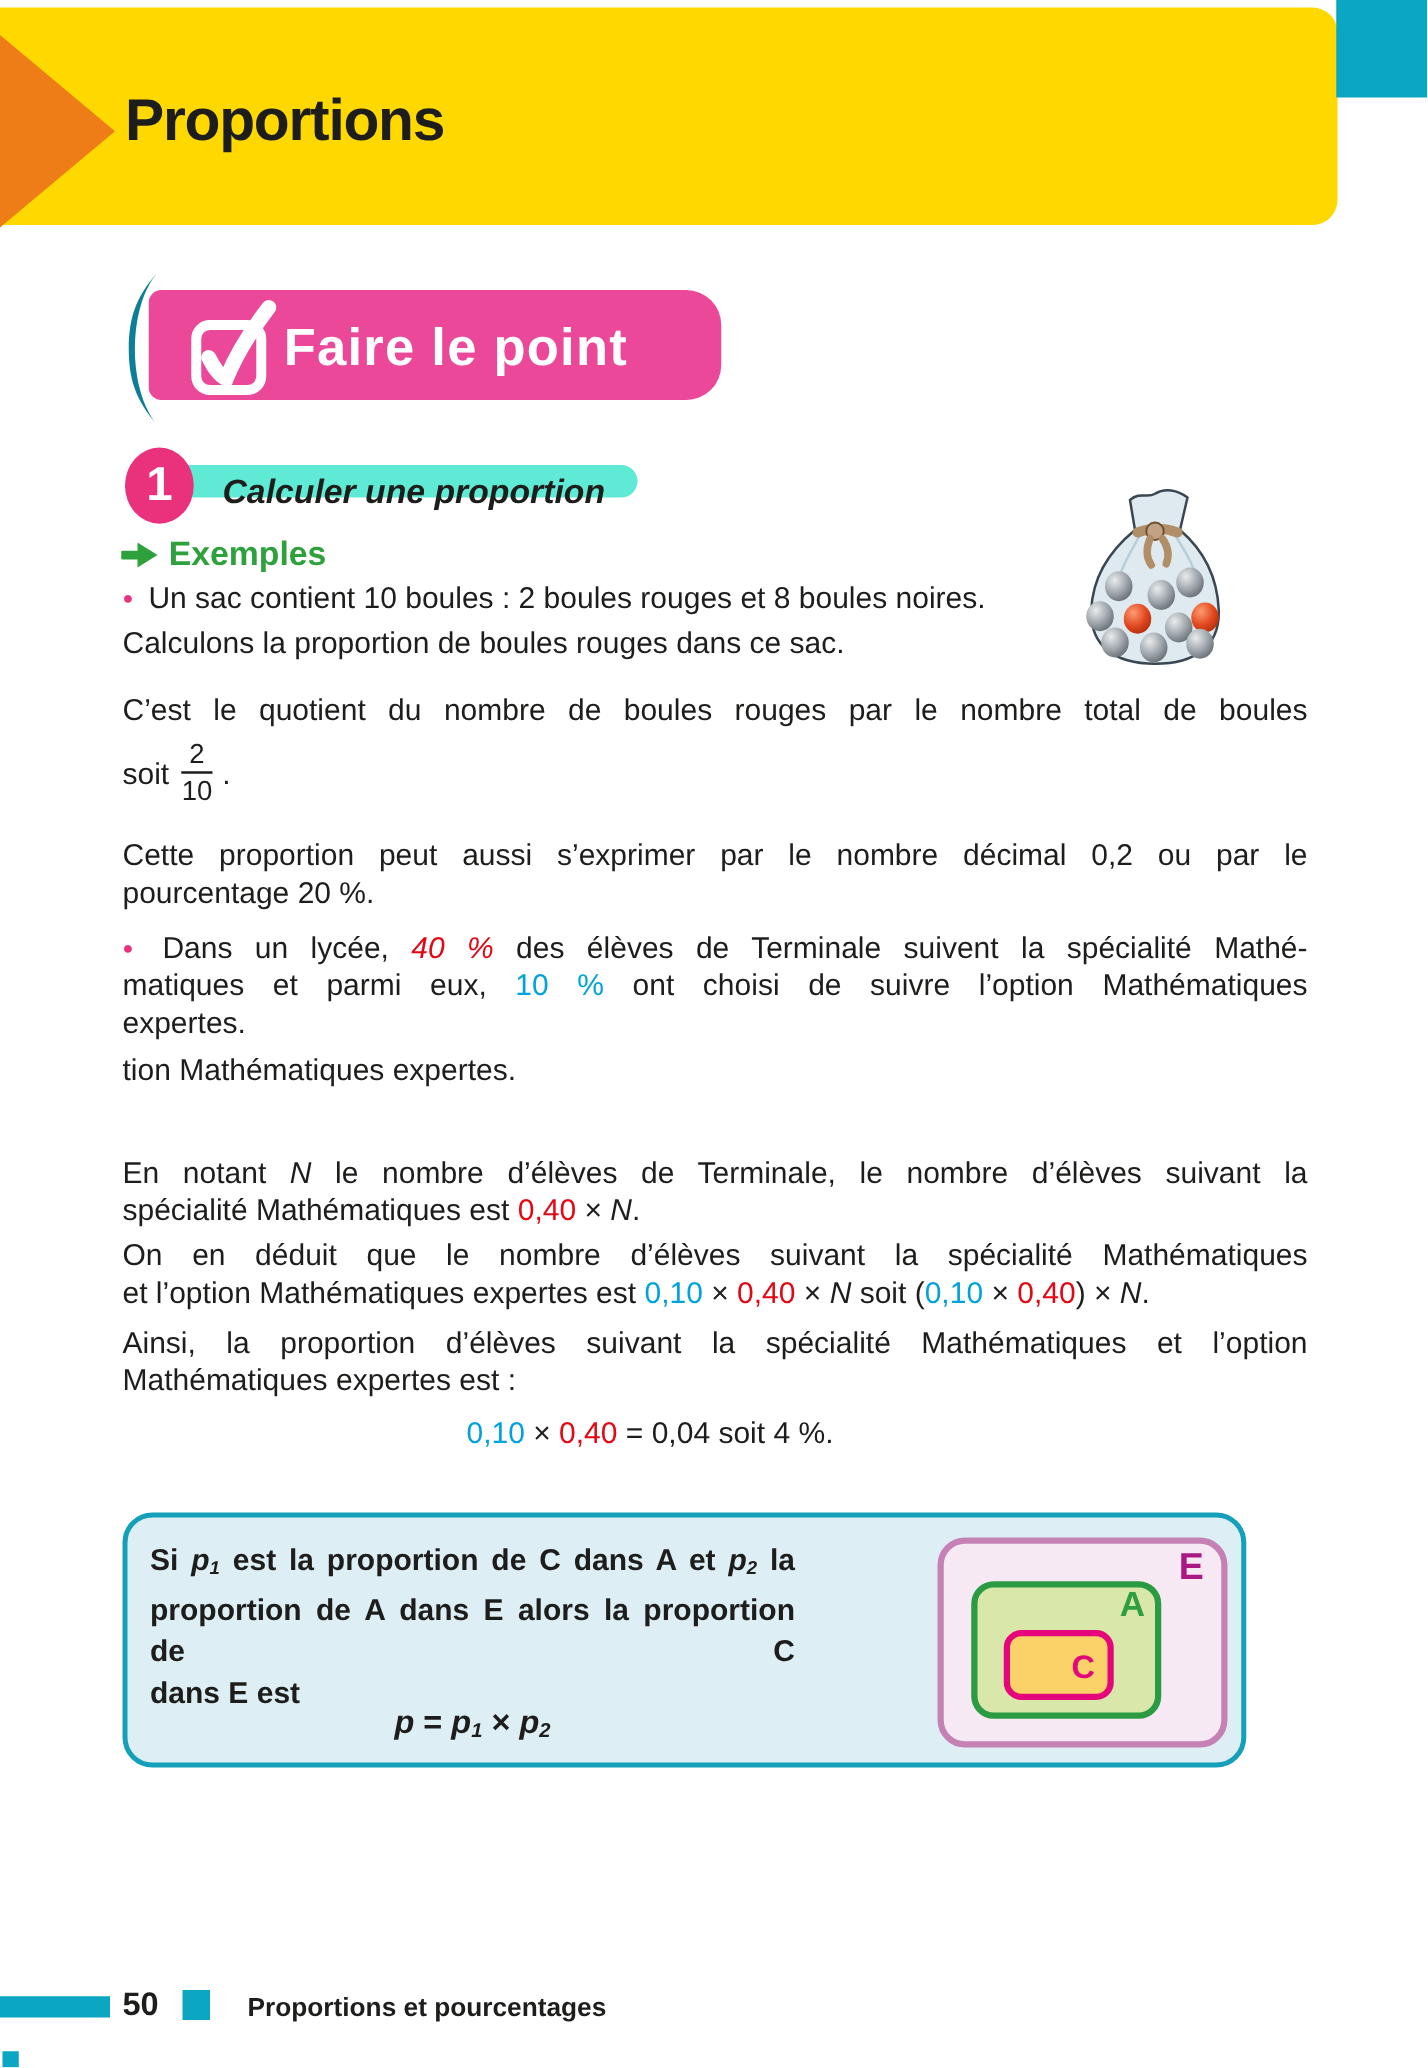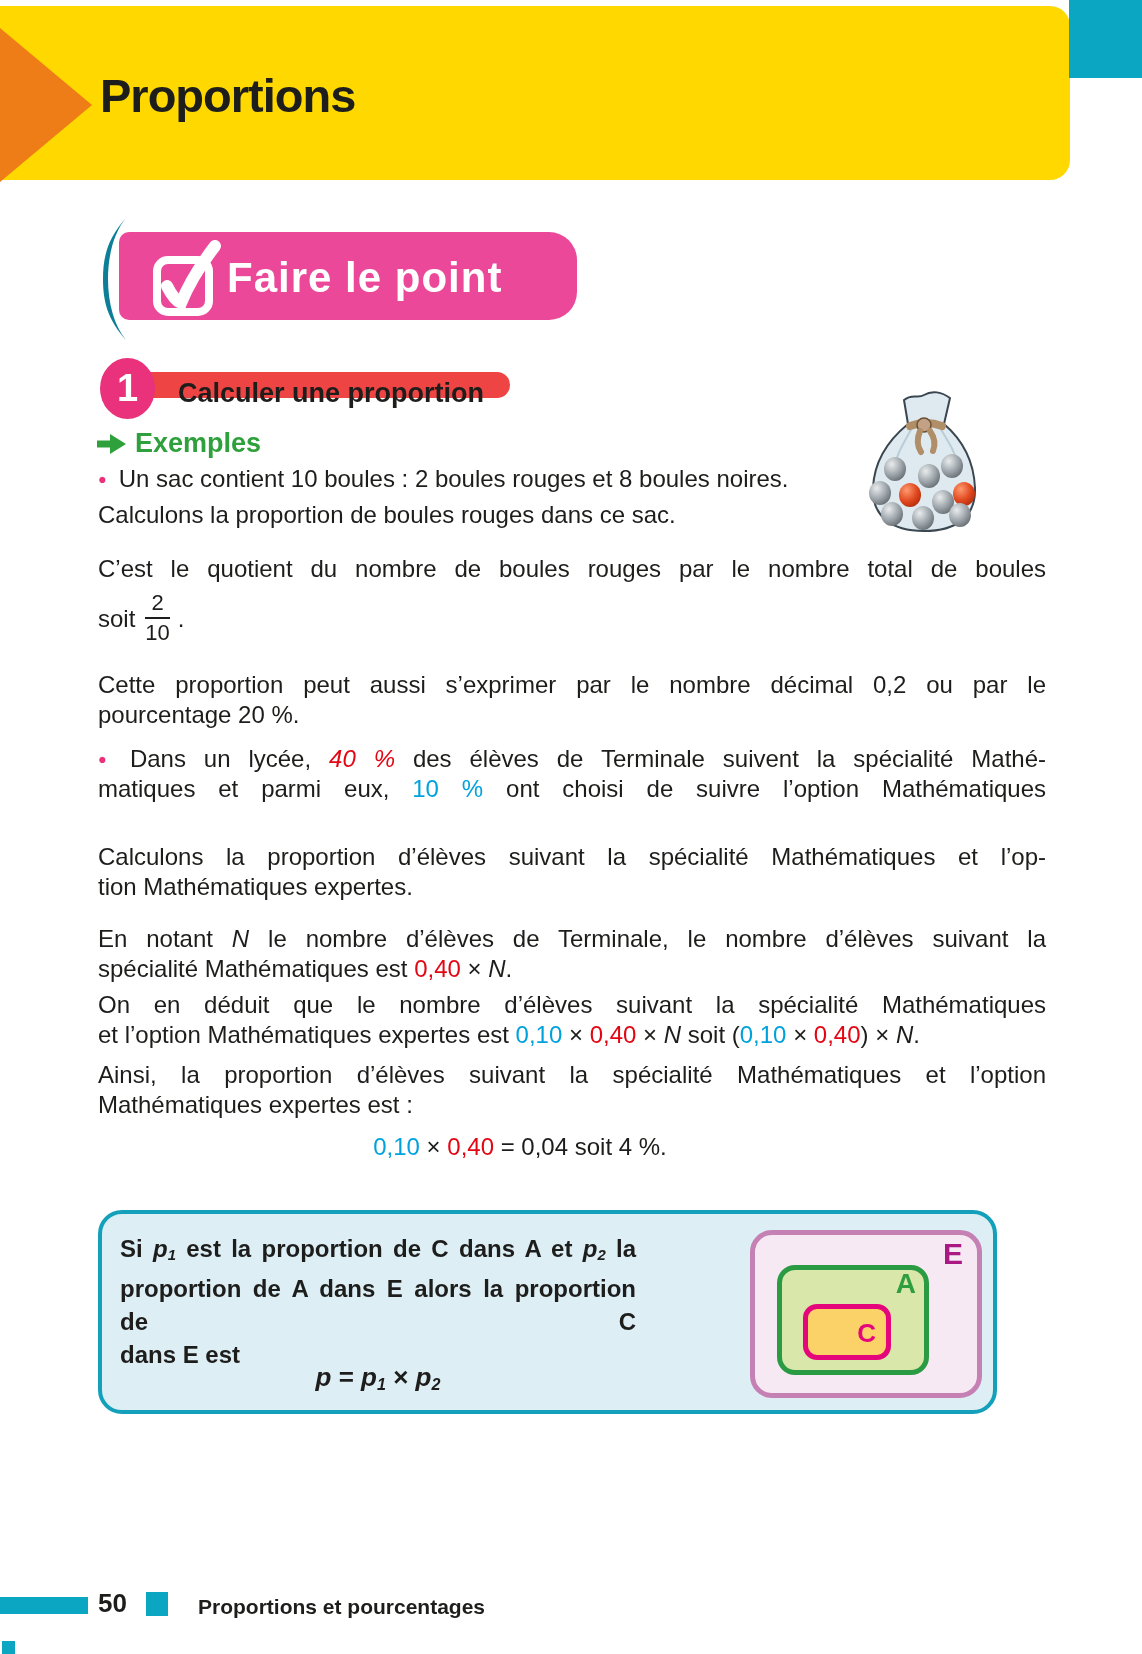--- a/index.html
+++ b/index.html
@@ -18,22 +18,22 @@
   
   .badge-wrap{position:absolute;left:95px;top:212px;width:500px;height:130px;}
   .badge-crescent{position:absolute;left:0;top:6px;}
   .badge-rect{position:absolute;left:24px;top:20px;width:458px;height:88px;background:#ec4899;
           border-radius:10px 28px 28px 10px;}
   .badge-check{position:absolute;left:30px;top:-10px;}
   .badge-label{position:absolute;left:108px;top:0;height:88px;line-height:92px;color:#fff;
           font-size:42px;font-weight:bold;letter-spacing:1px;}
 
   
-  .section-pill{position:absolute;left:138px;top:372px;width:372px;height:26px;background:#ef4444;
-          border-radius:20px;}
+  .section-pill{position:absolute;left:138px;top:372px;width:372px;height:26px;background:#5eead4;
+          border-radius:20px;font-style:italic;}
   .section-pill span{display:block;padding-left:40px;line-height:42px;font-size:27px;font-weight:bold;color:#1d1d1b;}
   .section-circle{position:absolute;left:100px;top:358px;width:55px;height:61px;background:#e9317c;
           border-radius:50%;text-align:center;}
   .section-circle span{display:block;line-height:61px;color:#fff;font-size:38px;font-weight:bold;}
 
   
   .examples-heading{position:absolute;left:97px;top:428px;color:#2fa13c;font-size:27px;font-weight:bold;}
   .examples-heading svg{vertical-align:-3px;margin-right:8px;}
 
   
@@ -160,23 +160,23 @@
     <span>soit</span><span class="frac"><span class="num">2</span><span class="den">10</span></span><span>.</span>
   </div>
 
   <div class="para" style="top:670px">
       <div class="rline fill"><span>Cette proportion peut aussi s’exprimer par le nombre décimal 0,2 ou par le</span></div>
       <div class="rline"><span>pourcentage 20 %.</span></div>
     </div>
   <div class="para" style="top:744px">
       <div class="rline fill"><span class="bullet">●</span><span>Dans un lycée, </span><span style="color: rgb(227, 6, 19); font-style: italic;">40 %</span><span> des élèves de Terminale suivent la spécialité Mathé-</span></div>
       <div class="rline fill"><span>matiques et parmi eux, </span><span style="color: rgb(0, 162, 221);">10 %</span><span> ont choisi de suivre l’option Mathématiques</span></div>
+      <div class="rline"><span>expertes.</span></div>
     </div>
   <div class="para" style="top:842px">
-      <div class="rline fill"><span>Calculons la proportion d’élèves suivant la spécialité Mathématiques et l’op-</span></div>
       <div class="rline"><span>tion Mathématiques expertes.</span></div>
     </div>
   <div class="para" style="top:924px">
       <div class="rline fill"><span>En notant </span><span style="font-style: italic;">N</span><span> le nombre d’élèves de Terminale, le nombre d’élèves suivant la</span></div>
       <div class="rline"><span>spécialité Mathématiques est </span><span style="color: rgb(227, 6, 19);">0,40</span><span> × </span><span style="font-style: italic;">N</span><span>.</span></div>
     </div>
   <div class="para" style="top:990px">
       <div class="rline fill"><span>On en déduit que le nombre d’élèves suivant la spécialité Mathématiques</span></div>
       <div class="rline"><span>et l’option Mathématiques expertes est </span><span style="color: rgb(0, 162, 221);">0,10</span><span> × </span><span style="color: rgb(227, 6, 19);">0,40</span><span> × </span><span style="font-style: italic;">N</span><span> soit (</span><span style="color: rgb(0, 162, 221);">0,10</span><span> × </span><span style="color: rgb(227, 6, 19);">0,40</span><span>) × </span><span style="font-style: italic;">N</span><span>.</span></div>
     </div>

